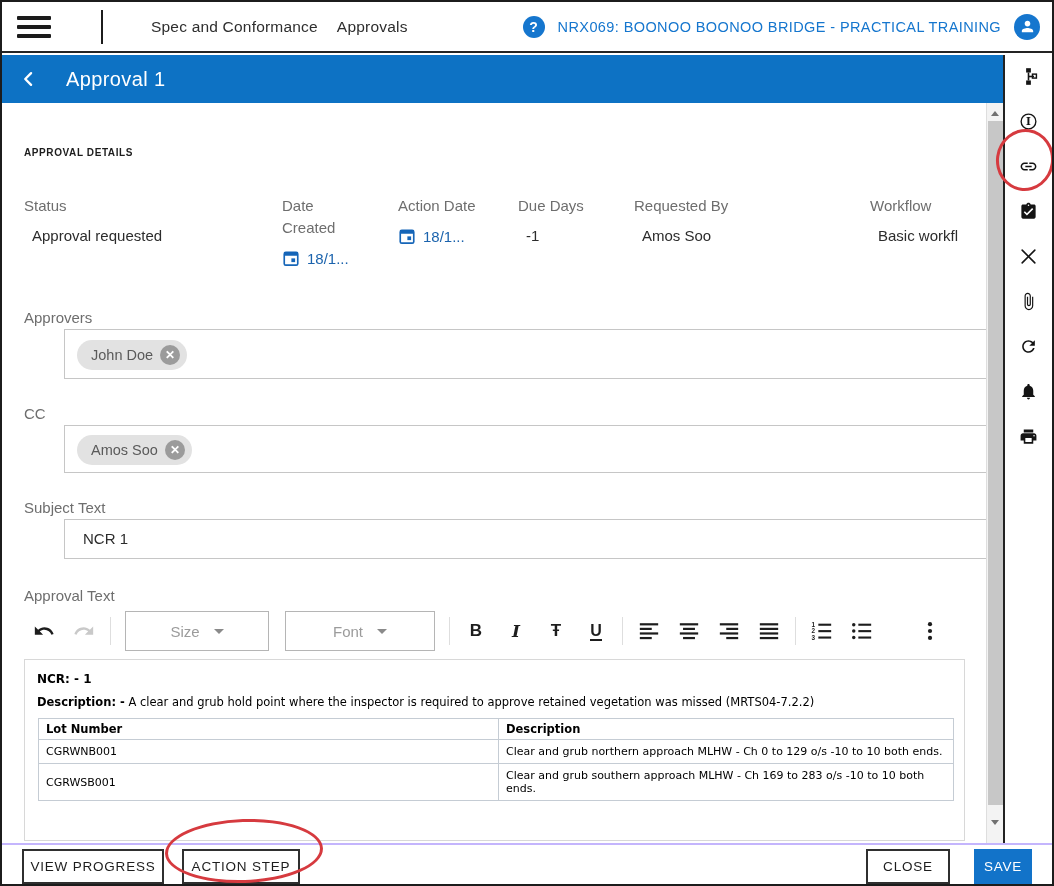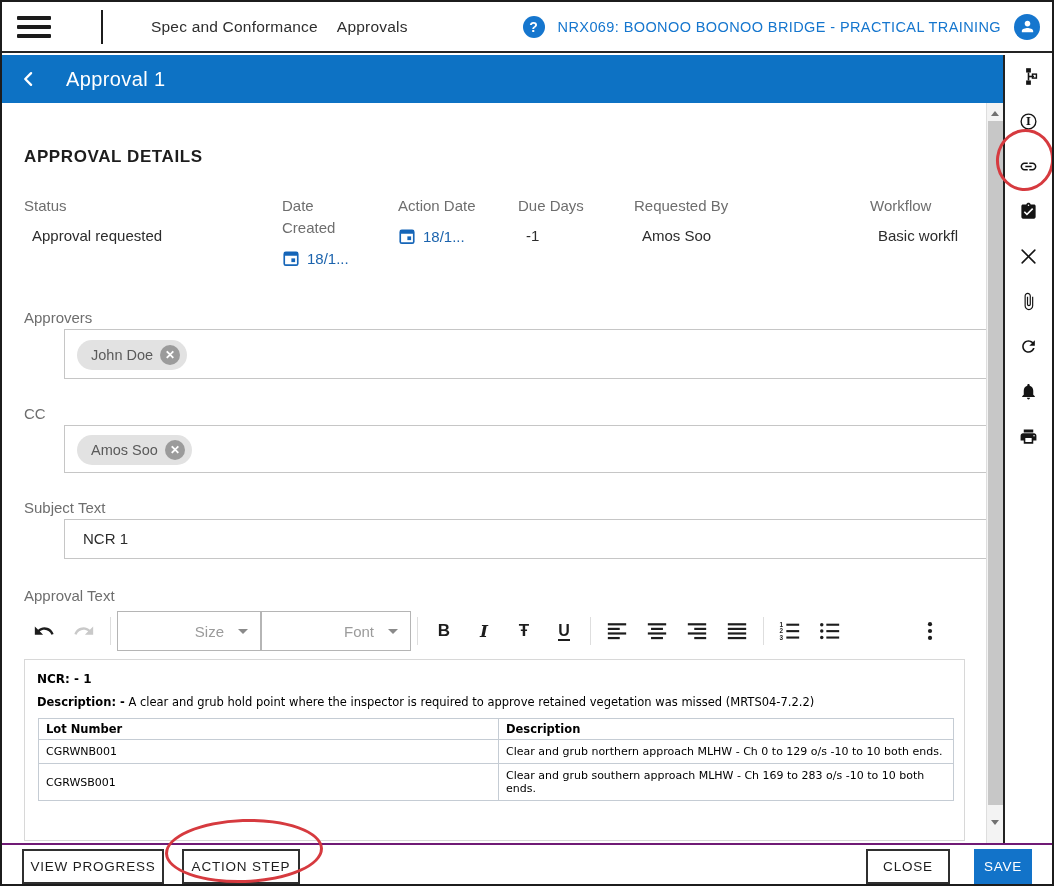--- a/index.html
+++ b/index.html
@@ -31,21 +31,21 @@
 
   
   .rail{ position:absolute; left:1001px; top:53px; width:49px; height:788px; background:#fff;
          border-left:2px solid #222; display:flex; flex-direction:column; align-items:center;
          padding-top:11px; gap:25px; }
   .rail-btn{ width:20px; height:20px; display:flex; align-items:center; justify-content:center; cursor:pointer; }
   .rail-btn svg{ width:19px; height:19px; fill:#141414; }
 
   
   .content{ position:absolute; left:0; top:101px; width:1001px; height:740px; background:#fff; overflow:hidden; }
-  .section-title{ position:absolute; left:22px; top:44px; font-size:17px; font-weight:bold;
+  .section-title{ position:absolute; left:22px; top:44px; font-size:10px; font-weight:bold;
                   color:#1d1d1d; letter-spacing:.6px; }
   .details{ position:absolute; left:22px; top:92px; width:963px; display:grid;
             grid-template-columns:258px 116px 120px 116px 236px 1fr; }
   .lbl{ font-size:15px; color:#6e6e6e; line-height:22px; }
   .narrow .lbl{ max-width:84px; }
   .val{ font-size:15px; color:#2c2c2c; margin-top:10px; padding-left:8px; white-space:nowrap; }
   .dateval{ display:flex; align-items:center; gap:7px; margin-top:10px; padding-left:0;
             color:#1b63ad; font-size:15px; }
   .dateval svg{ width:18px; height:18px; }
 
@@ -60,22 +60,22 @@
 
   
   .toolbar{ position:absolute; left:22px; top:504px; width:941px; height:48px;
             display:flex; align-items:center; }
   .tbtn{ display:flex; align-items:center; justify-content:center; min-width:26px; height:30px;
          margin:0 7px; cursor:pointer; color:#1d1d1d; }
   .tbtn svg{ width:22px; height:22px; fill:#1d1d1d; }
   .tbtn.disabled svg{ fill:#c9c9c9; }
   .tsep{ width:1px; height:28px; background:#dedede; margin:0 6px; }
   .tselect{ height:40px; border:1px solid #b5b5b5; display:flex; align-items:center;
-            justify-content:flex-end; padding:0 12px; color:#9b9b9b; font-size:15px;
-            margin:0 0; cursor:pointer; background:#fff; }
+            justify-content:center; padding:0 12px; color:#9b9b9b; font-size:15px;
+            margin:0 8px; cursor:pointer; background:#fff; }
   .tselect .caret{ width:0; height:0; border-left:5px solid transparent; border-right:5px solid transparent;
                    border-top:5px solid #8a8a8a; margin-left:14px; }
   .glyph-b{ font-size:17px; font-weight:800; }
   .glyph-i{ font-family:"DejaVu Serif", serif; font-style:italic; font-weight:bold; font-size:17px; }
   .glyph-s{ font-size:17px; font-weight:bold; }
   .glyph-u{ font-size:16px; font-weight:bold; border-bottom:2px solid #1d1d1d; line-height:17px; }
   .kebab{ margin-left:auto; margin-right:22px; }
 
   
   .editor{ position:absolute; left:22px; top:556px; width:941px; height:182px;
@@ -95,21 +95,21 @@
          border-left:1px solid #dedede; }
   .sb-arrow{ position:absolute; left:0; width:16px; height:14px; display:flex; align-items:center;
              justify-content:center; cursor:pointer; }
   .sb-up{ top:3px; } .sb-down{ bottom:14px; }
   .tri-up{ width:0;height:0;border-left:4px solid transparent;border-right:4px solid transparent;border-bottom:5px solid #707070;}
   .tri-down{ width:0;height:0;border-left:4px solid transparent;border-right:4px solid transparent;border-top:5px solid #707070;}
   .sb-thumb{ position:absolute; left:1px; top:18px; width:15px; height:684px; background:#c7c7c7; cursor:pointer; }
 
   
   .footer{ position:absolute; left:0; top:841px; width:1050px; height:41px;
-           border-top:2px solid #701a75; background:#fff;padding-left:13px; }
+           border-top:2px solid #c4b5fd; background:#fff;padding-left:13px; }
   .fbtn{ position:absolute; top:4px; height:35px; background:#fff; border:2px solid #2f2f2f;
          font-size:13.5px; letter-spacing:.8px; color:#1d1d1d; display:flex; align-items:center;
          justify-content:center; cursor:pointer; font-family:"Liberation Sans",sans-serif; }
   .fbtn.primary{ background:#1273c9; border:none; color:#fff; font-weight:500; }
 
   
   .anno{ position:absolute; border:3px solid #d63a3f; border-radius:50%; z-index:60; pointer-events:none; }
   .anno-link{ left:994px; top:127px; width:58px; height:62px; transform:rotate(8deg); }
   .anno-action{ left:163px; top:817px; width:158px; height:64px; transform:rotate(-2deg); }
 </style>

